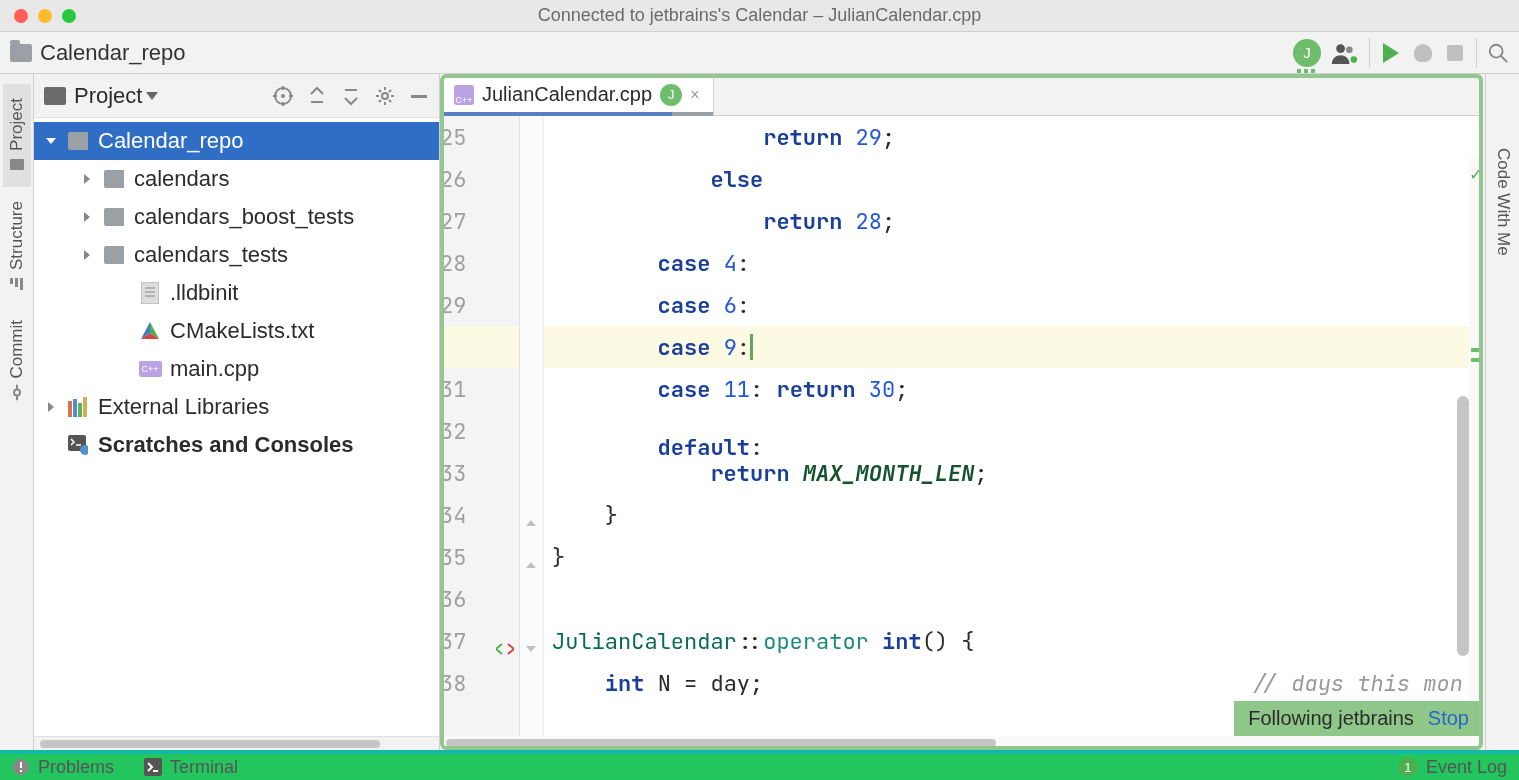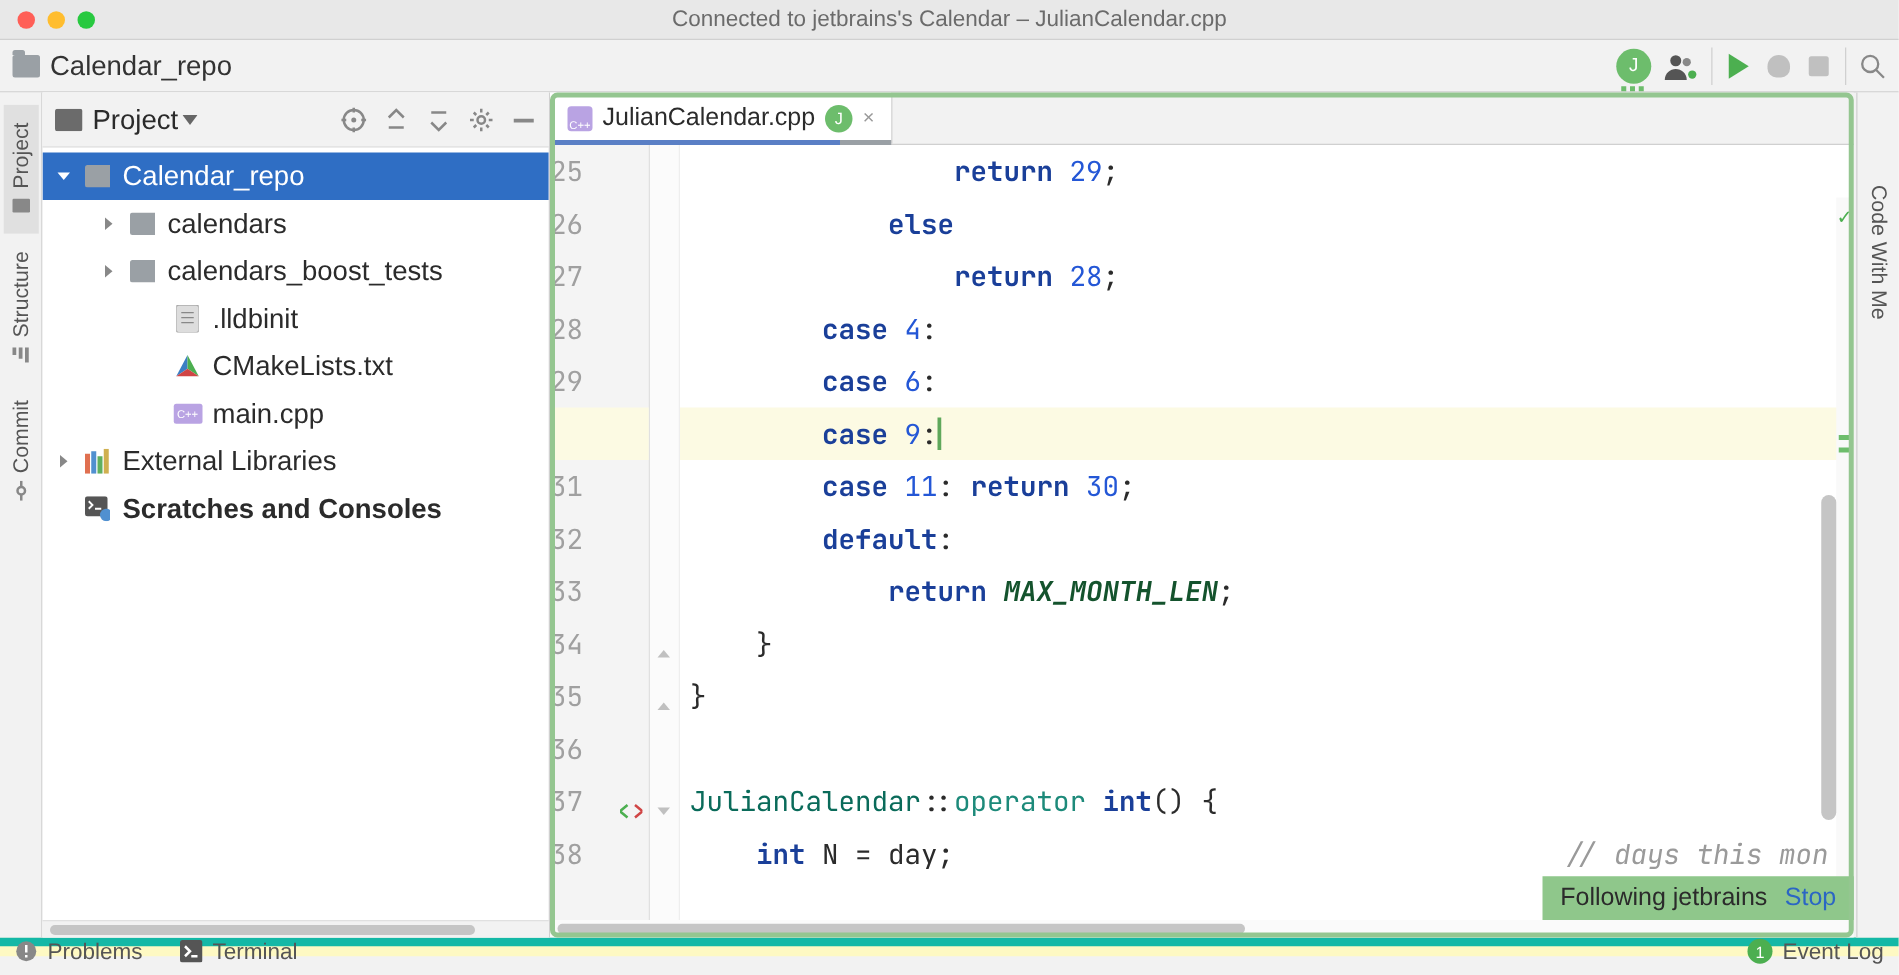--- a/index.html
+++ b/index.html
@@ -292,23 +292,23 @@
   background: #f2f2f2;
   border-left: 1px solid #d0d0d0;
   display: flex;
   flex-direction: column;
   align-items: center;
   padding-top: 60px;
 }
 
 
 .statusbar {
-  height: 15px;
-  background: #fef9c3;
-  border-top: 7px solid #14b8a6;
+  height: 30px;
+  background: #22c55e;
+  border-top: 4px solid #14b8a6;
   display: flex;
   align-items: center;
   padding: 0 12px;
   font-size: 18px;
   color: #555;
 }
 .statusbar .sitem { display: flex; align-items: center; gap: 8px; margin-right: 30px; }
 .statusbar .right { margin-left: auto; display: flex; align-items: center; gap: 8px; }
 .badge-1 {
   width: 20px; height: 20px; border-radius: 50%;
@@ -465,20 +465,33 @@
             <svg viewBox="0 0 12 12">
               <path d="M3 1 L9 6 L3 11 Z" fill="#888" transform=""></path>
             </svg>
           </span>
           <span class="file-icon">
             <svg width="22" height="18">
               <rect width="22" height="18" rx="2" fill="#9aa0a5"></rect>
             </svg>
           </span>
           <span>calendars_boost_tests</span>
+        </div>
+        <div class="tree-item" style="padding-left: 46px;">
+          <span class="chev">
+            <svg viewBox="0 0 12 12">
+              <path d="M3 1 L9 6 L3 11 Z" fill="#888" transform=""></path>
+            </svg>
+          </span>
+          <span class="file-icon">
+            <svg width="22" height="18">
+              <rect width="22" height="18" rx="2" fill="#9aa0a5"></rect>
+            </svg>
+          </span>
+          <span>calendars_tests</span>
         </div>
         <div class="tree-item" style="padding-left: 82px;">
           <span class="chev"></span>
           <span class="file-icon">
             <svg width="18" height="22">
               <rect width="18" height="22" rx="2" fill="#ddd" stroke="#aaa"></rect>
               <line x1="4" y1="6" x2="14" y2="6" stroke="#888"></line>
               <line x1="4" y1="10" x2="14" y2="10" stroke="#888"></line>
               <line x1="4" y1="14" x2="14" y2="14" stroke="#888"></line>
             </svg>
@@ -585,21 +598,21 @@
           </div>
         <div class="code-col" id="codecol" style="position: relative;">
             <div class="line" style="position: absolute; top: 0px; left: 0px; right: 0px;"><span class="">&nbsp;&nbsp;&nbsp;&nbsp;&nbsp;&nbsp;&nbsp;&nbsp;&nbsp;&nbsp;&nbsp;&nbsp;&nbsp;&nbsp;&nbsp;&nbsp;</span><span class="kw">return</span><span class="">&nbsp;</span><span class="num">29</span><span class="">;</span></div>
             <div class="line" style="position: absolute; top: 42px; left: 0px; right: 0px;"><span class="">&nbsp;&nbsp;&nbsp;&nbsp;&nbsp;&nbsp;&nbsp;&nbsp;&nbsp;&nbsp;&nbsp;&nbsp;</span><span class="kw">else</span></div>
             <div class="line" style="position: absolute; top: 84px; left: 0px; right: 0px;"><span class="">&nbsp;&nbsp;&nbsp;&nbsp;&nbsp;&nbsp;&nbsp;&nbsp;&nbsp;&nbsp;&nbsp;&nbsp;&nbsp;&nbsp;&nbsp;&nbsp;</span><span class="kw">return</span><span class="">&nbsp;</span><span class="num">28</span><span class="">;</span></div>
             <div class="line" style="position: absolute; top: 126px; left: 0px; right: 0px;"><span class="">&nbsp;&nbsp;&nbsp;&nbsp;&nbsp;&nbsp;&nbsp;&nbsp;</span><span class="kw">case</span><span class="">&nbsp;</span><span class="num">4</span><span class="">:</span></div>
             <div class="line" style="position: absolute; top: 168px; left: 0px; right: 0px;"><span class="">&nbsp;&nbsp;&nbsp;&nbsp;&nbsp;&nbsp;&nbsp;&nbsp;</span><span class="kw">case</span><span class="">&nbsp;</span><span class="num">6</span><span class="">:</span></div>
             <div class="highlight-line" style="top: 210px;"></div>
             <div class="line" style="position: absolute; top: 210px; left: 0px; right: 0px;"><span class="">&nbsp;&nbsp;&nbsp;&nbsp;&nbsp;&nbsp;&nbsp;&nbsp;</span><span class="kw">case</span><span class="">&nbsp;</span><span class="num">9</span><span class="">:</span><span class="cursor"></span></div>
             <div class="line" style="position: absolute; top: 252px; left: 0px; right: 0px;"><span class="">&nbsp;&nbsp;&nbsp;&nbsp;&nbsp;&nbsp;&nbsp;&nbsp;</span><span class="kw">case</span><span class="">&nbsp;</span><span class="num">11</span><span class="">:&nbsp;</span><span class="kw">return</span><span class="">&nbsp;</span><span class="num">30</span><span class="">;</span></div>
-            <div class="line" style="position: absolute; top: 294px; left: 0px; right: 0px;"><span class="">&nbsp;&nbsp;&nbsp;&nbsp;&nbsp;&nbsp;&nbsp;&nbsp;</span><span class="kw">default</span><span class="">:</span></div>
+            <div class="line" style="position: absolute; top: 310px; left: 0px; right: 0px;"><span class="">&nbsp;&nbsp;&nbsp;&nbsp;&nbsp;&nbsp;&nbsp;&nbsp;</span><span class="kw">default</span><span class="">:</span></div>
             <div class="line" style="position: absolute; top: 336px; left: 0px; right: 0px;"><span class="">&nbsp;&nbsp;&nbsp;&nbsp;&nbsp;&nbsp;&nbsp;&nbsp;&nbsp;&nbsp;&nbsp;&nbsp;</span><span class="kw">return</span><span class="">&nbsp;</span><span class="const">MAX_MONTH_LEN</span><span class="">;</span></div>
             <div class="line" style="position: absolute; top: 378px; left: 0px; right: 0px;"><span class="">&nbsp;&nbsp;&nbsp;&nbsp;</span><span class="">}</span></div>
             <div class="line" style="position: absolute; top: 420px; left: 0px; right: 0px;"><span class="">}</span></div>
             <div class="line" style="position: absolute; top: 462px; left: 0px; right: 0px;"></div>
             <div class="line" style="position: absolute; top: 504px; left: 0px; right: 0px;"><span class="cls">JulianCalendar</span><span class="">::</span><span class="fn">operator</span><span class="">&nbsp;</span><span class="kw">int</span><span class="">()&nbsp;{</span></div>
             <div class="line" style="position: absolute; top: 546px; left: 0px; right: 0px;"><span class="">&nbsp;&nbsp;&nbsp;&nbsp;</span><span class="kw">int</span><span class="">&nbsp;</span><span class="">N&nbsp;=&nbsp;day;</span><span class="">&nbsp;&nbsp;&nbsp;&nbsp;&nbsp;&nbsp;&nbsp;&nbsp;&nbsp;&nbsp;&nbsp;&nbsp;&nbsp;&nbsp;&nbsp;&nbsp;&nbsp;&nbsp;&nbsp;&nbsp;&nbsp;&nbsp;&nbsp;&nbsp;&nbsp;&nbsp;&nbsp;&nbsp;&nbsp;&nbsp;&nbsp;&nbsp;&nbsp;&nbsp;&nbsp;&nbsp;&nbsp;</span><span class="comment">//&nbsp;days&nbsp;this&nbsp;mon</span></div>
           </div>
         <div class="editor-strip">
           <span class="strip-check">✓</span>
           <div class="strip-mark" style="top:190px"></div>

